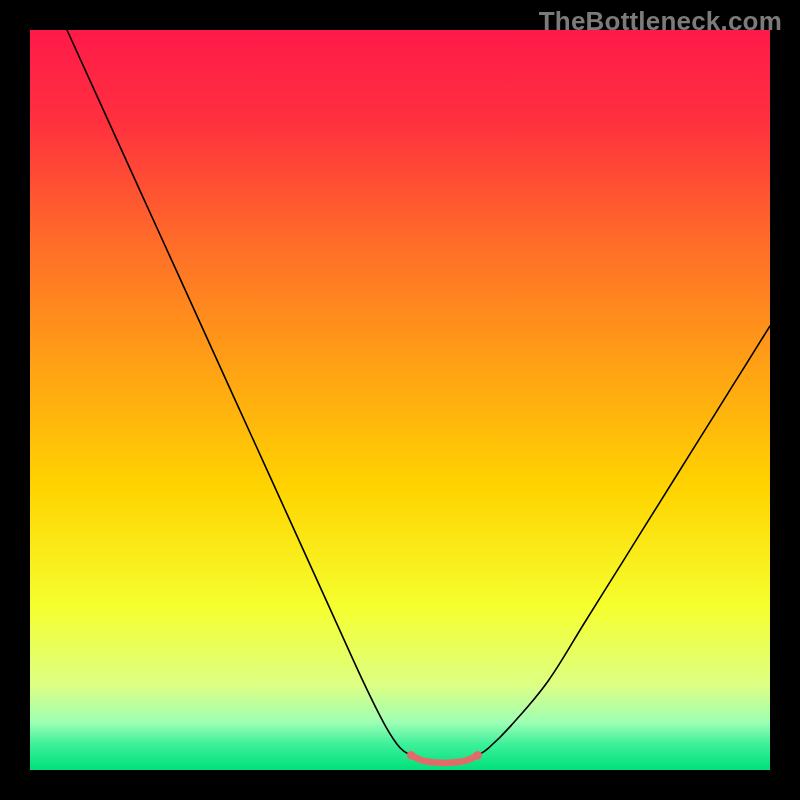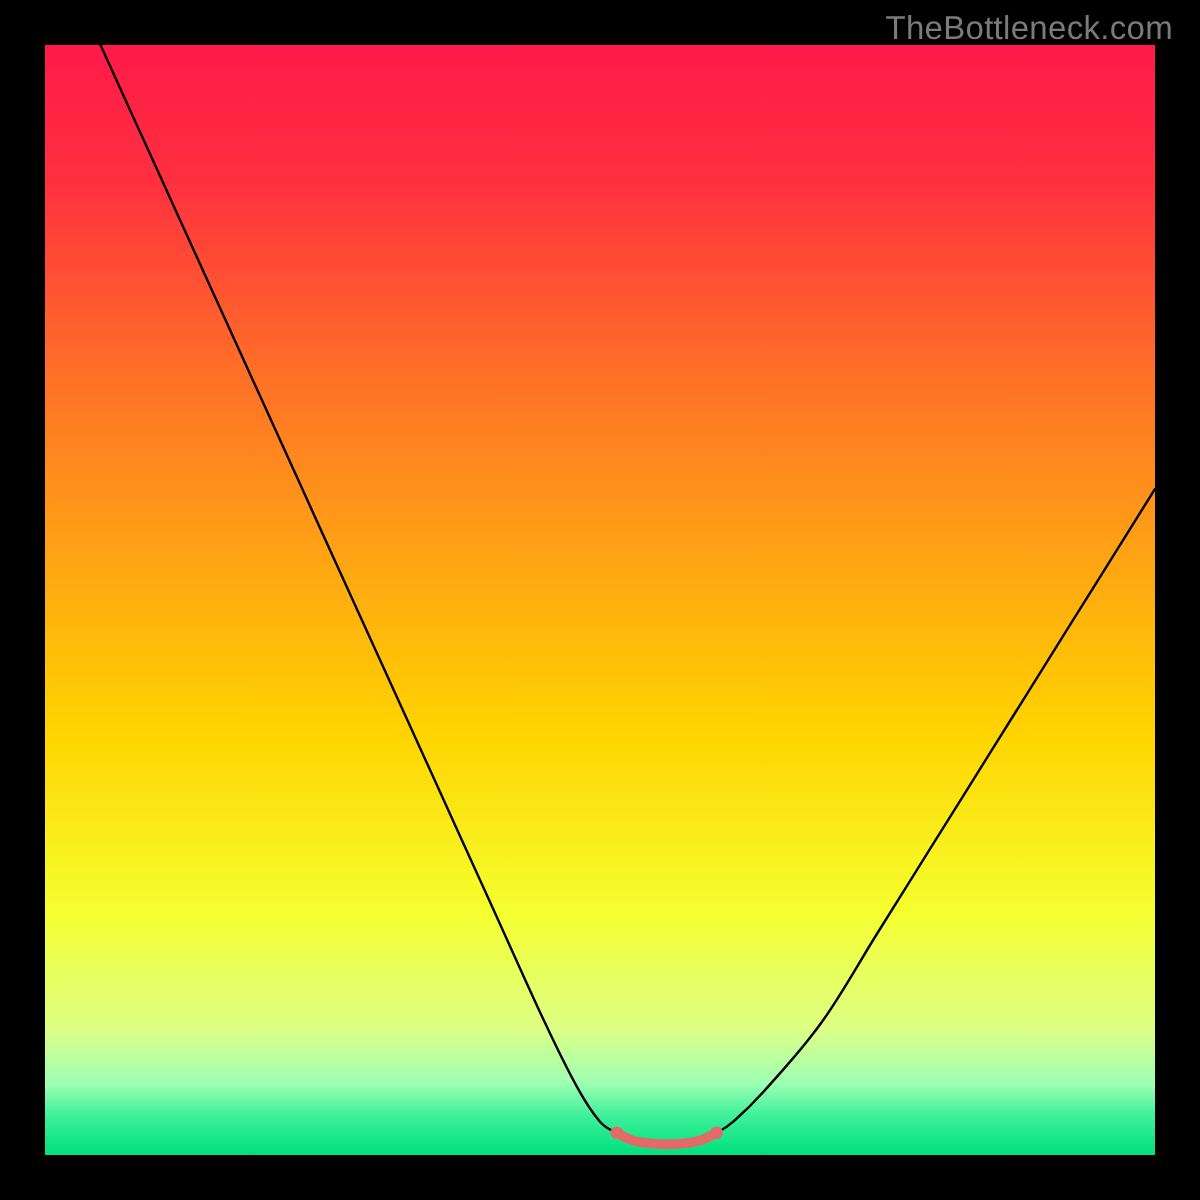--- a/index.html
+++ b/index.html
@@ -32,22 +32,22 @@
     left: 0;
     top: 0;
     width: 100%;
     height: 100%;
   }
   .watermark {
     position: absolute;
     top: 6px;
     right: 18px;
     color: #7b7b7b;
-    font-size: 22px;
-    font-weight: 400;
+    font-size: 26px;
+    font-weight: 700;
     letter-spacing: 0.2px;
     user-select: none;
   }
   svg.curve {
     position: absolute;
     left: 0;
     top: 0;
     width: 100%;
     height: 100%;
   }

